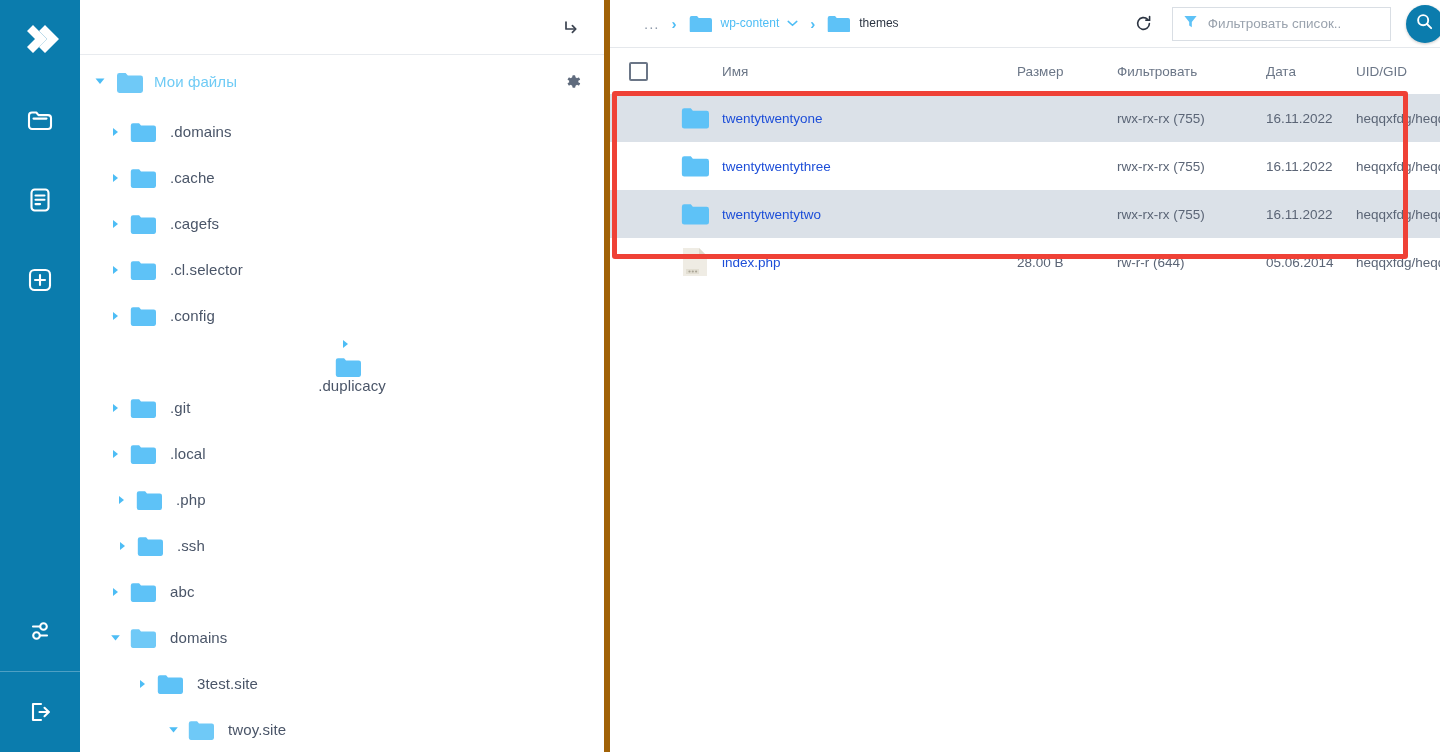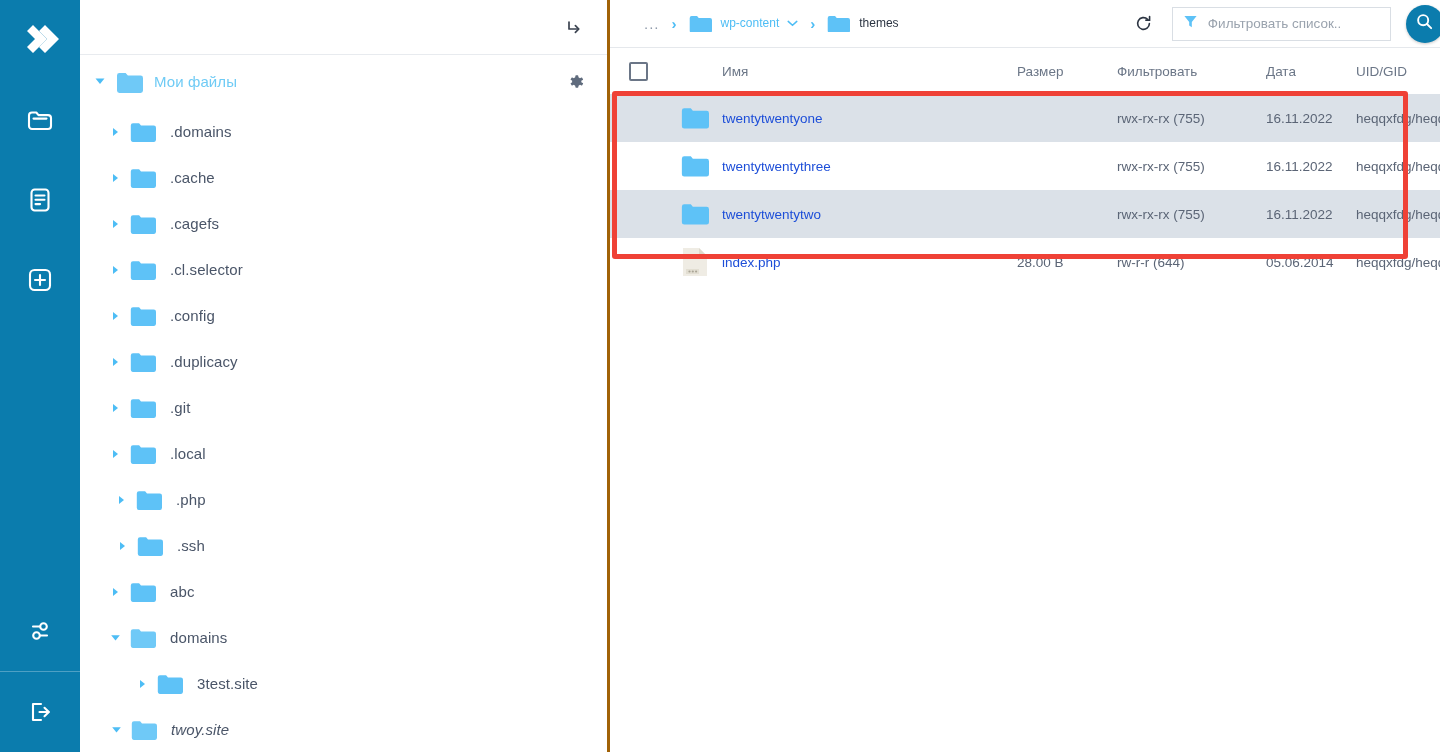--- a/index.html
+++ b/index.html
@@ -32,21 +32,21 @@
   .rail-divider {
     width: 80px; height: 1px; background: rgba(255,255,255,0.28);
   }
   .rail svg { display: block; }
 
   
   .tree-panel {
     width: 530px; flex: 0 0 530px;
     height: 752px;
     background: #ffffff;
-    border-right: 3px solid #a16207;
+    border-right: 6px solid #a16207;
     display: flex; flex-direction: column;
     position: relative;
   }
   .tree-head {
     height: 55px; flex: 0 0 55px;
     display: flex; align-items: center; justify-content: flex-end;
     padding-right: 24px;
     border-bottom: 1px solid #e8ebef;
   }
   .tree-head-icon { cursor: pointer; line-height: 0; }
@@ -300,21 +300,21 @@
           <span class="caret">
             <svg width="10" height="10" viewBox="0 0 10 10">
               <polygon points="3,1 8,5 3,9" fill="#4dbdf5"></polygon>
             </svg>
           </span>
           <span class="fico"><svg width="26" height="20.02" viewBox="0 0 26 20">
               <path d="M0.8 3.4A2.2 2.2 0 0 1 3 1.2h6.1l1.9 2.3h12.8A2.2 2.2 0 0 1 26 5.7v12.1A2.2 2.2 0 0 1 23.8 20H3A2.2 2.2 0 0 1 0.8 17.8z" fill="#5ec2f7"></path>
             </svg></span>
           <span class="tlabel">.config</span>
         </div>
-        <div class="tree-row" style="padding-left: 26px;">
+        <div class="tree-row" style="padding-left: 26px; flex-direction: column;">
           <span class="caret">
             <svg width="10" height="10" viewBox="0 0 10 10">
               <polygon points="3,1 8,5 3,9" fill="#4dbdf5"></polygon>
             </svg>
           </span>
           <span class="fico"><svg width="26" height="20.02" viewBox="0 0 26 20">
               <path d="M0.8 3.4A2.2 2.2 0 0 1 3 1.2h6.1l1.9 2.3h12.8A2.2 2.2 0 0 1 26 5.7v12.1A2.2 2.2 0 0 1 23.8 20H3A2.2 2.2 0 0 1 0.8 17.8z" fill="#5ec2f7"></path>
             </svg></span>
           <span class="tlabel">.duplicacy</span>
         </div>
@@ -388,21 +388,21 @@
           <span class="caret">
             <svg width="10" height="10" viewBox="0 0 10 10">
               <polygon points="3,1 8,5 3,9" fill="#4dbdf5"></polygon>
             </svg>
           </span>
           <span class="fico"><svg width="26" height="20.02" viewBox="0 0 26 20">
               <path d="M0.8 3.4A2.2 2.2 0 0 1 3 1.2h6.1l1.9 2.3h12.8A2.2 2.2 0 0 1 26 5.7v12.1A2.2 2.2 0 0 1 23.8 20H3A2.2 2.2 0 0 1 0.8 17.8z" fill="#5ec2f7"></path>
             </svg></span>
           <span class="tlabel">3test.site</span>
         </div>
-        <div class="tree-row" style="padding-left: 27px; font-style: italic;">
+        <div class="tree-row" style="padding-left: 84px;">
           <span class="caret">
             <svg width="11" height="11" viewBox="0 0 11 11">
               <polygon points="1.2,3.2 9.8,3.2 5.5,8.6" fill="#4dbdf5"></polygon>
             </svg>
           </span>
           <span class="fico"><svg width="26" height="20.02" viewBox="0 0 26 20">
               <path d="M0.8 3.4A2.2 2.2 0 0 1 3 1.2h6.1l1.9 2.3h12.8A2.2 2.2 0 0 1 26 5.7v12.1A2.2 2.2 0 0 1 23.8 20H3A2.2 2.2 0 0 1 0.8 17.8z" fill="#6fc9f7"></path>
             </svg></span>
           <span class="tlabel">twoy.site</span>
         </div>

